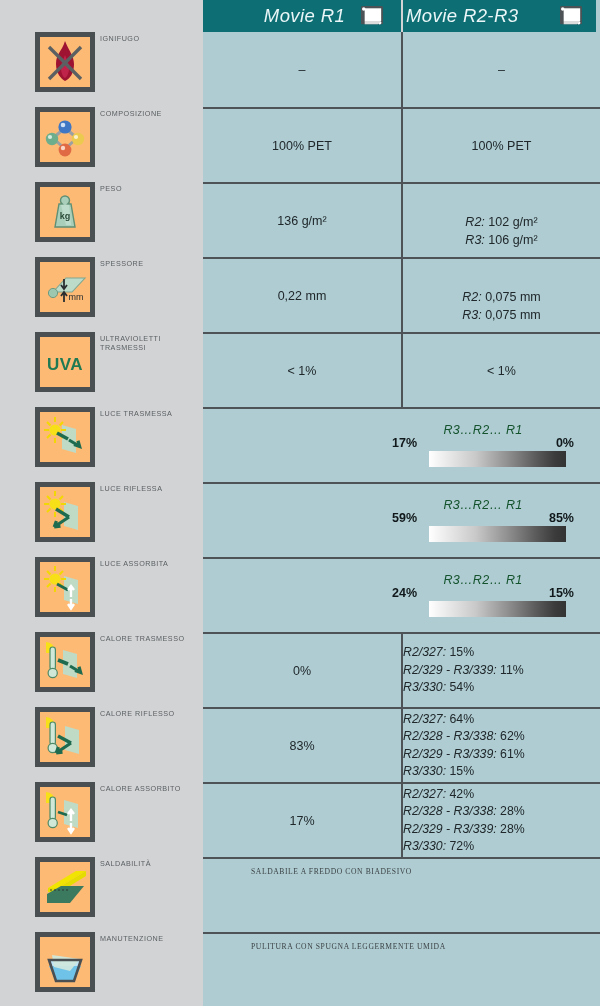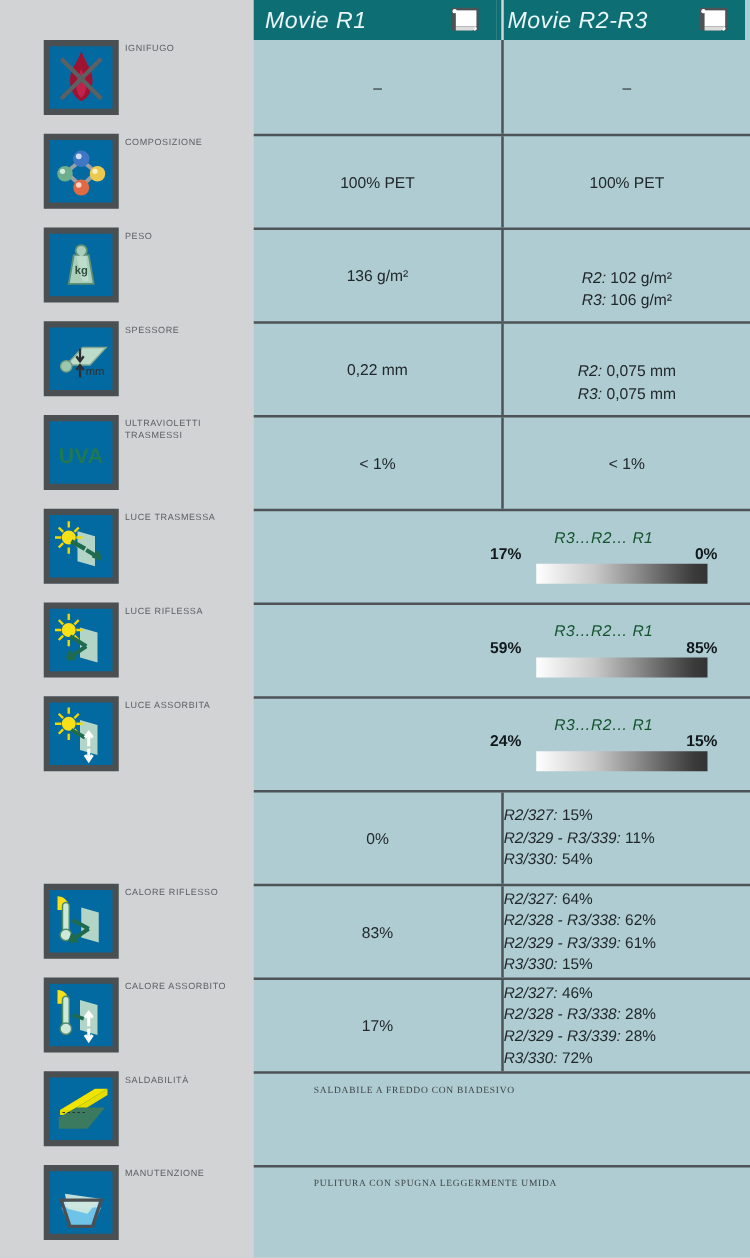--- a/index.html
+++ b/index.html
@@ -29,21 +29,21 @@
   }
   .icon-box {
     position: absolute;
     left: 35px; top: 0;
     width: 60px; height: 60px;
     background: #4a4f52;
     padding: 5px;
   }
   .icon-inner {
     width: 100%; height: 100%;
-    background: #0369a1;
+    background: #fdba74;
     position: relative;
     overflow: hidden;
   }
   .icon-inner svg { display:block; width:100%; height:100%; }
   .srow-label {
     position: absolute;
     left: 100px; top: 3px;
     width: 103px;
     font-size: 7.2px;
     letter-spacing: 0.5px;
@@ -62,21 +62,21 @@
     position: absolute; top: 0; left: 0;
     width: 397px; height: 32px;
     display: flex;
   }
   .hcell {
     position: relative;
     height: 32px;
     background: #0d6e74;
     display: flex; align-items: center;
   }
-  .hcell.c1 { width: 194px; }
+  .hcell.c1 { width: 194px; justify-content: center; }
   .hcell.c2 { width: 199px; margin-left: 0; }
   .hsep {
     position: absolute; left: 198px; top: 0;
     width: 2px; height: 32px; background: #d2d3d5;
     z-index: 3;
   }
   .htitle {
     color: #eaf6f7;
     font-size: 18.5px;
     font-style: italic;
@@ -306,20 +306,35 @@
             <circle cx="15" cy="17" r="5.6" fill="#f7e017"></circle>
             <path d="M17 22 L28 28" stroke="#1f6b4f" stroke-width="3" fill="none"></path>
             <path d="M31 35 L31 25 M28 28 L31 24 L34 28" stroke="#ffffff" stroke-width="2.4" fill="none"></path>
             <path d="M31 37 L31 46 M28 42 L31 46.5 L34 42" stroke="#ffffff" stroke-width="2.4" fill="none"></path>
           </svg>
         </div>
       </div>
       <div class="srow-label">LUCE ASSORBITA</div>
     </div>
 
+    <div class="srow" style="top:632px;height:75px">
+      <div class="icon-box">
+        <div class="icon-inner">
+          <svg viewBox="0 0 50 50">
+            <path d="M23 13 L37 17 L37 41 L23 37 Z" fill="#bcdbc9" opacity="0.95"></path>
+            <path d="M6 5 a9 9 0 0 1 9 9 L15 16 L6 16 Z" fill="#f7e017"></path>
+            <rect x="10" y="10" width="5.4" height="23" rx="2.7" fill="#cfe8d8" stroke="#4e8a68" stroke-width="1.2"></rect>
+            <circle cx="12.7" cy="36" r="4.6" fill="#cfe8d8" stroke="#4e8a68" stroke-width="1.2"></circle>
+            <path d="M18 23 L28 27" stroke="#1f6b4f" stroke-width="3.6" fill="none"></path>
+            <path d="M30 29 L40 35 M35 33.5 L40.6 35.4 L39 29.8" stroke="#1f6b4f" stroke-width="3.2" fill="none"></path>
+          </svg>
+        </div>
+      </div>
+      <div class="srow-label">CALORE TRASMESSO</div>
+    </div>
 
     <div class="srow" style="top:707px;height:75px">
       <div class="icon-box">
         <div class="icon-inner">
           <svg viewBox="0 0 50 50">
             <path d="M25 14 L39 18 L39 42 L25 38 Z" fill="#bcdbc9" opacity="0.95"></path>
             <path d="M6 5 a9 9 0 0 1 9 9 L15 16 L6 16 Z" fill="#f7e017"></path>
             <rect x="10" y="10" width="5.4" height="23" rx="2.7" fill="#cfe8d8" stroke="#4e8a68" stroke-width="1.2"></rect>
             <circle cx="12.7" cy="36" r="4.6" fill="#cfe8d8" stroke="#4e8a68" stroke-width="1.2"></circle>
             <path d="M18 24 L31 31" stroke="#1f6b4f" stroke-width="3.4" fill="none"></path>
@@ -501,21 +516,21 @@
           <div><i>R3/330:</i> <span>15%</span></div>
         </div>
       </div>
     </div>
 
     <div class="trow" style="top:782px;height:75px">
       <div class="vdiv"></div>
       <div class="tcell left">17%</div>
       <div class="tcell right">
         <div class="listcell">
-          <div><i>R2/327:</i> <span>46%</span></div>
+          <div><i>R2/327:</i> <span>42%</span></div>
           <div><i>R2/328 - R3/338:</i> <span>28%</span></div>
           <div><i>R2/329 - R3/339:</i> <span>28%</span></div>
           <div><i>R3/330:</i> <span>72%</span></div>
         </div>
       </div>
     </div>
 
     <div class="trow" style="top:857px;height:75px">
       <div class="note">SALDABILE A FREDDO CON BIADESIVO</div>
     </div>

